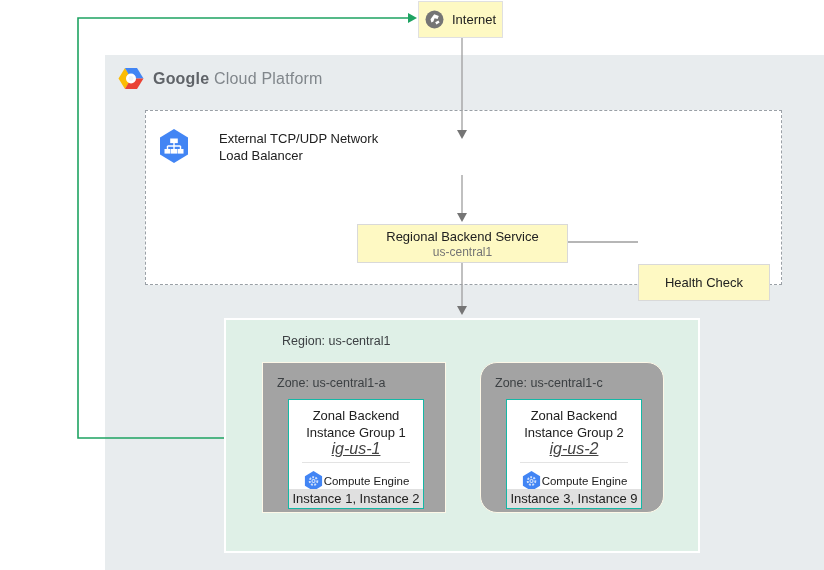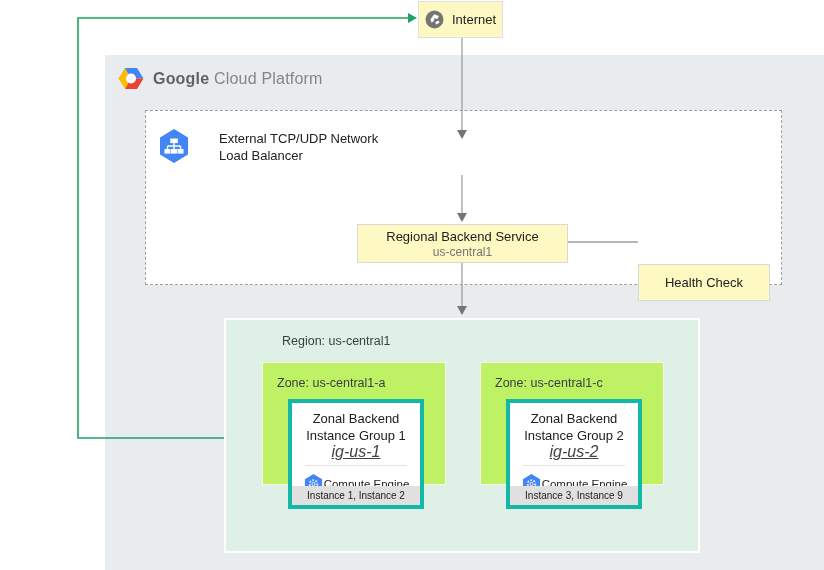--- a/index.html
+++ b/index.html
@@ -23,32 +23,32 @@
     font-size:13px;color:#212121;box-sizing:border-box;text-align:left;
   }
   #internet-box{left:418px;top:1px;width:85px;height:37px;gap:8px;border-color:#e0e0e0;}
   #forwarding-rule-box{left:382px;top:140px;width:162px;height:35px;}
   #backend-service-box{left:357px;top:224px;width:211px;height:39px;flex-direction:column;line-height:16px;}
   #backend-service-box .sub{font-size:12px;color:#757575;line-height:14px;}
   #health-check-box{left:638px;top:224px;width:132px;height:37px;margin-top:40px;}
   
   #region-box{left:224px;top:318px;width:476px;height:235px;background:#dff0e7;border:2px solid #ffffff;box-sizing:border-box;}
   .region-label{position:absolute;left:16px;top:14px;font-size:12.5px;color:#3c4043;margin-left:40px;}
-  .zone-box{position:absolute;top:42px;width:184px;height:123px;background:#bef264;border:1px solid #fdf8e8;box-sizing:border-box;}
+  .zone-box{position:absolute;top:42px;width:184px;height:151px;background:#a3a3a3;border:1px solid #fdf8e8;box-sizing:border-box;}
   #zone-a{left:36px;}
-  #zone-c{left:254px;}
+  #zone-c{left:254px;border-radius:17px;}
   .zone-label{position:absolute;left:14px;top:13px;font-size:12.5px;color:#3c4043;}
-  .ig-box{position:absolute;left:25px;top:36px;width:136px;height:110px;background:#ffffff;border:4px solid #14b8a6;box-sizing:border-box;text-align:center;}
+  .ig-box{position:absolute;left:25px;top:36px;width:136px;height:110px;background:#ffffff;border:1px solid #14b8a6;box-sizing:border-box;text-align:center;}
   .ig-title{font-size:13px;line-height:17px;margin-top:7px;color:#212121;}
   .ig-name{font-size:16px;font-style:italic;color:#424242;line-height:15px;text-decoration:underline;}
   .ig-div{border:none;border-top:1px solid #e3e3e3;margin:6px 13px 0 13px;}
   .ce-row{display:flex;align-items:center;justify-content:center;gap:0;margin-top:7px;}
   .ce-label{font-size:11.5px;color:#212121;}
   .ig-footer{position:absolute;left:0;bottom:0;width:100%;height:19px;background:#e0e0e0;
-             display:flex;align-items:center;justify-content:center;font-size:10px;color:#212121;margin-top:40px;}
+             display:flex;align-items:center;justify-content:center;font-size:13px;color:#212121;margin-top:40px;}
   
   #dsr-label{left:2px;top:194px;width:90px;font-size:12.5px;line-height:17px;color:#212121;}
   #connectors{left:0;top:0;width:824px;height:570px;pointer-events:none;}
 </style>
 </head>
 <body>
 
 <div id="canvas">
 
   <div id="gcp-panel" class="abs">

